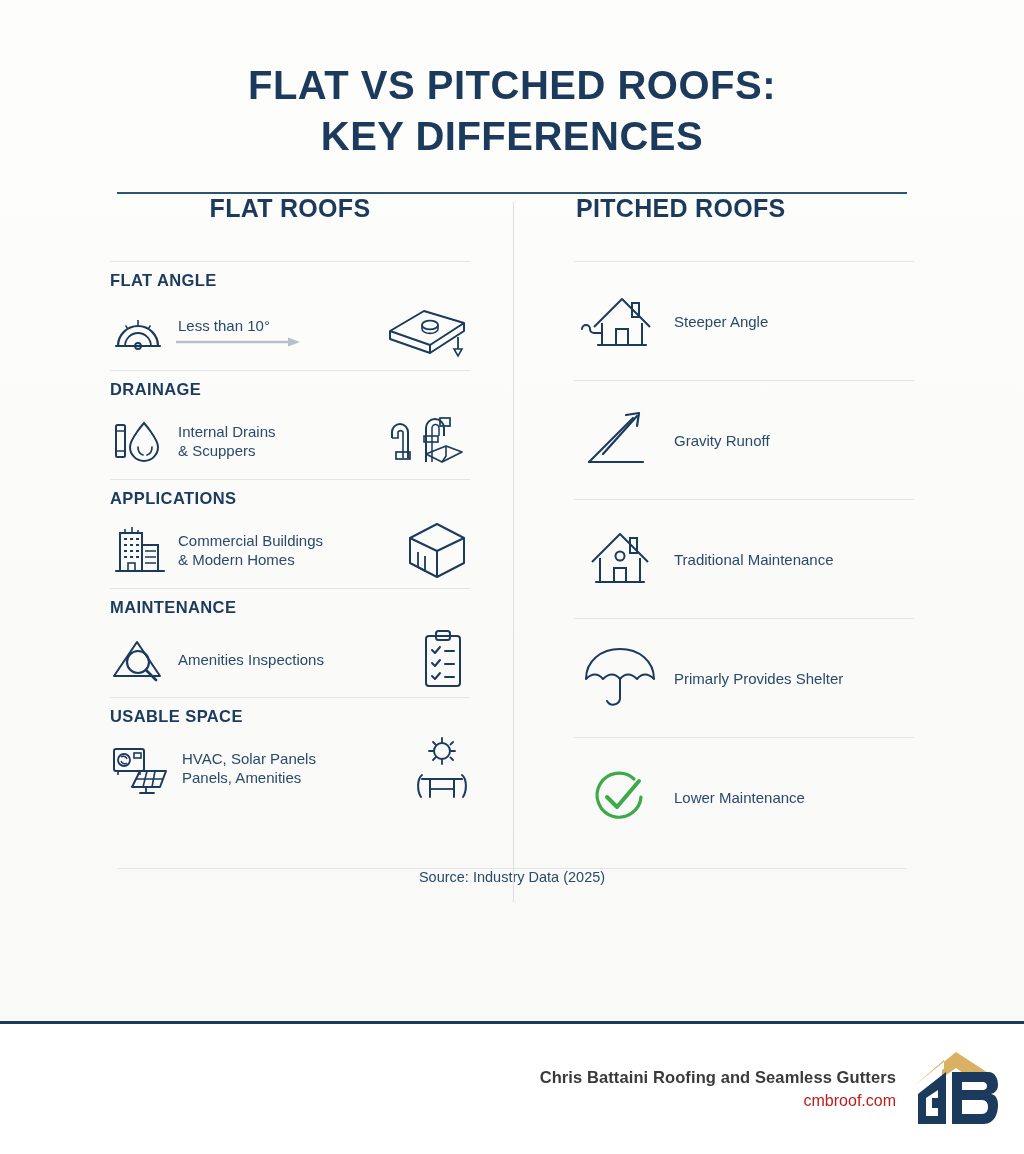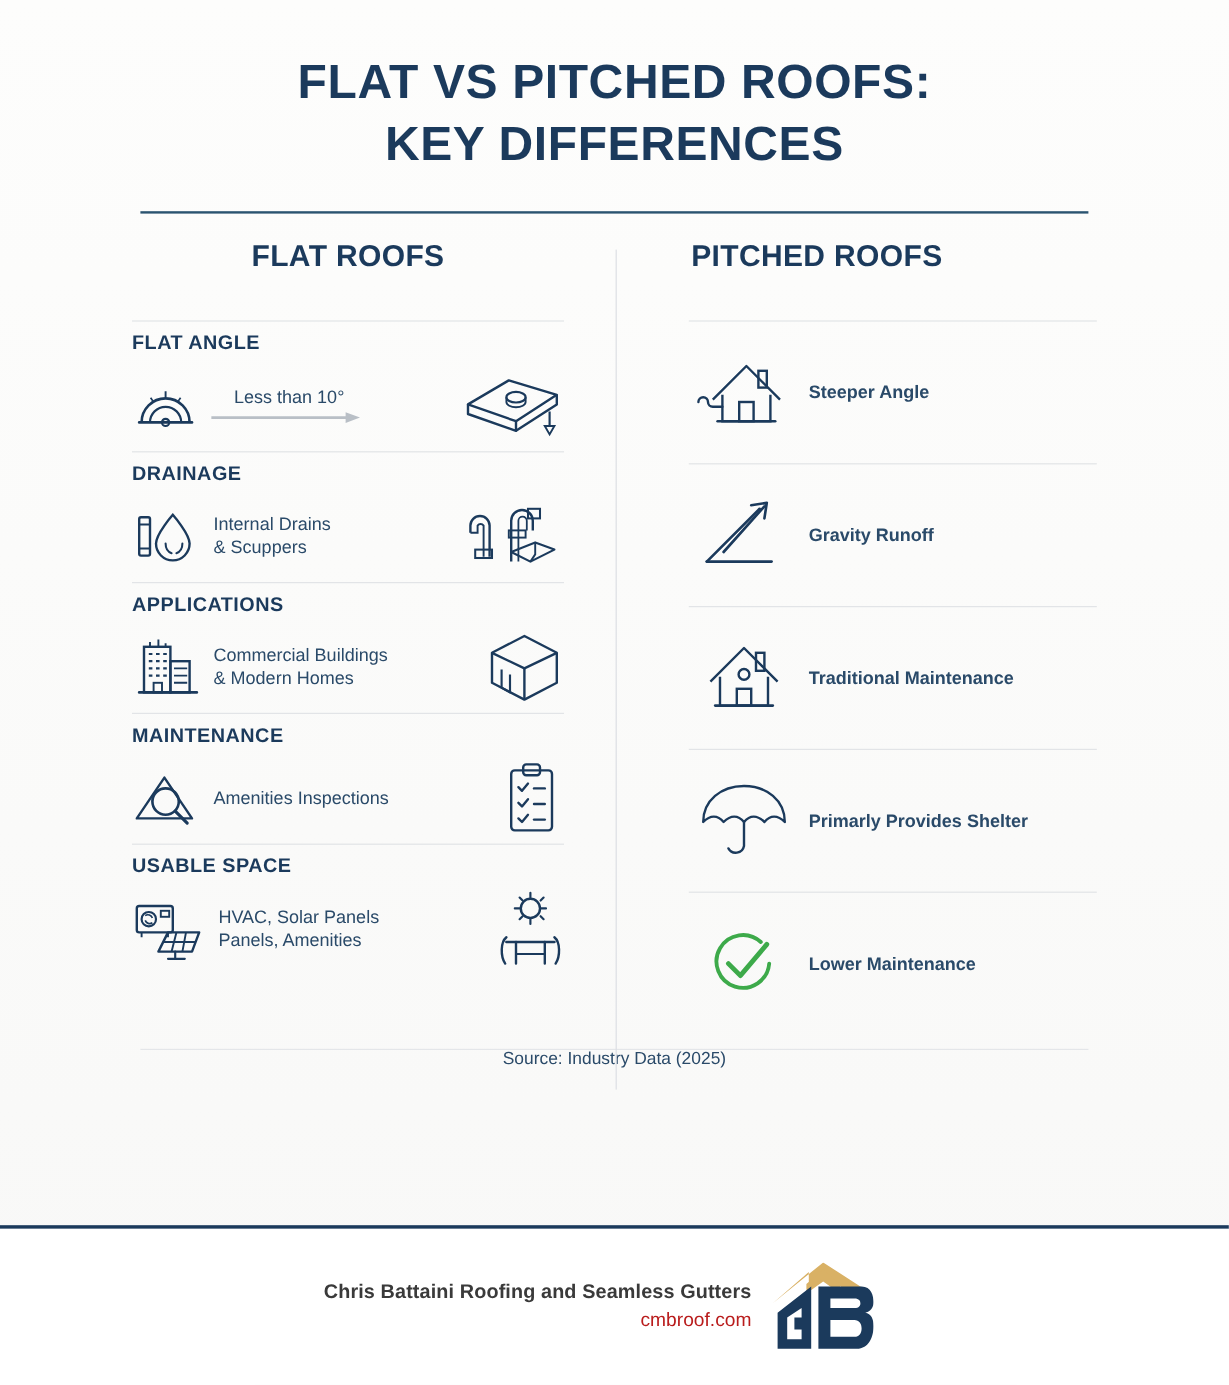--- a/index.html
+++ b/index.html
@@ -18,21 +18,21 @@
   .page {
     position: relative;
     width: 1024px;
     height: 1154px;
     background: linear-gradient(180deg, #fdfdfc 0%, #f8f8f7 100%);
     box-sizing: border-box;
   }
 
   
   .title-block {
-    padding-top: 44px;
+    padding-top: 60px;
     text-align: center;
   }
   .title-line {
     font-size: 40px;
     font-weight: bold;
     letter-spacing: 0.5px;
     line-height: 1.28;
     color: #1b3a5c;
     font-family: "Liberation Sans", sans-serif;
   }
@@ -40,21 +40,20 @@
     width: 790px;
     height: 2px;
     background: #2b5470;
     margin: 30px auto 0 auto;
   }
 
   
   .columns {
     position: relative;
     display: flex;
-    margin-top: 22px;
     padding: 0 110px;
     box-sizing: border-box;
   }
   .col {
     width: 50%;
     box-sizing: border-box;
   }
   .col-left { padding-right: 42px; }
   .col-right { padding-left: 62px; }
 
@@ -99,35 +98,34 @@
     line-height: 1.3;
     color: #2a4a69;
     white-space: pre-line;
   }
   .icon-left { flex: 0 0 auto; margin-right: 10px; display:flex; align-items:center;}
   .icon-right { flex: 0 0 auto; margin-left: auto; display:flex; align-items:center;}
 
   
   .rrow {
     border-top: 1px solid #e2e4e7;
-    font-weight: bold;
   }
   .rrow-body {
     display: flex;
     align-items: center;
     height: 118px;
   }
   .rrow .icon-left { width: 92px; margin-right: 8px; justify-content: center; }
   .rrow-text {
     font-size: 15px;
     color: #2a4a69;
   }
 
   
-  .arrow-wrap { display:flex; flex-direction:column; justify-content:center;text-align:center;}
+  .arrow-wrap { display:flex; flex-direction:column; justify-content:center;}
   .less-than {
     font-size: 15px;
     color: #2a4a69;
     margin-bottom: 3px;
     padding-left: 2px;
   }
   .arrow-line {
     width: 128px;
     height: 10px;
   }
@@ -156,21 +154,21 @@
   }
   .brand-bar {
     position: absolute;
     left: 0;
     top: 1024px;
     width: 1024px;
     height: 130px;
     background: #ffffff;
     display: flex;
     align-items: center;
-    justify-content: center;
+    justify-content: flex-end;
     padding-right: 26px;
     box-sizing: border-box;
   }
   .brand-text { text-align: right; margin-right: 16px; }
   .brand-name {
     font-size: 16.5px;
     font-weight: bold;
     color: #3a3a3a;
     letter-spacing: 0.1px;
   }

